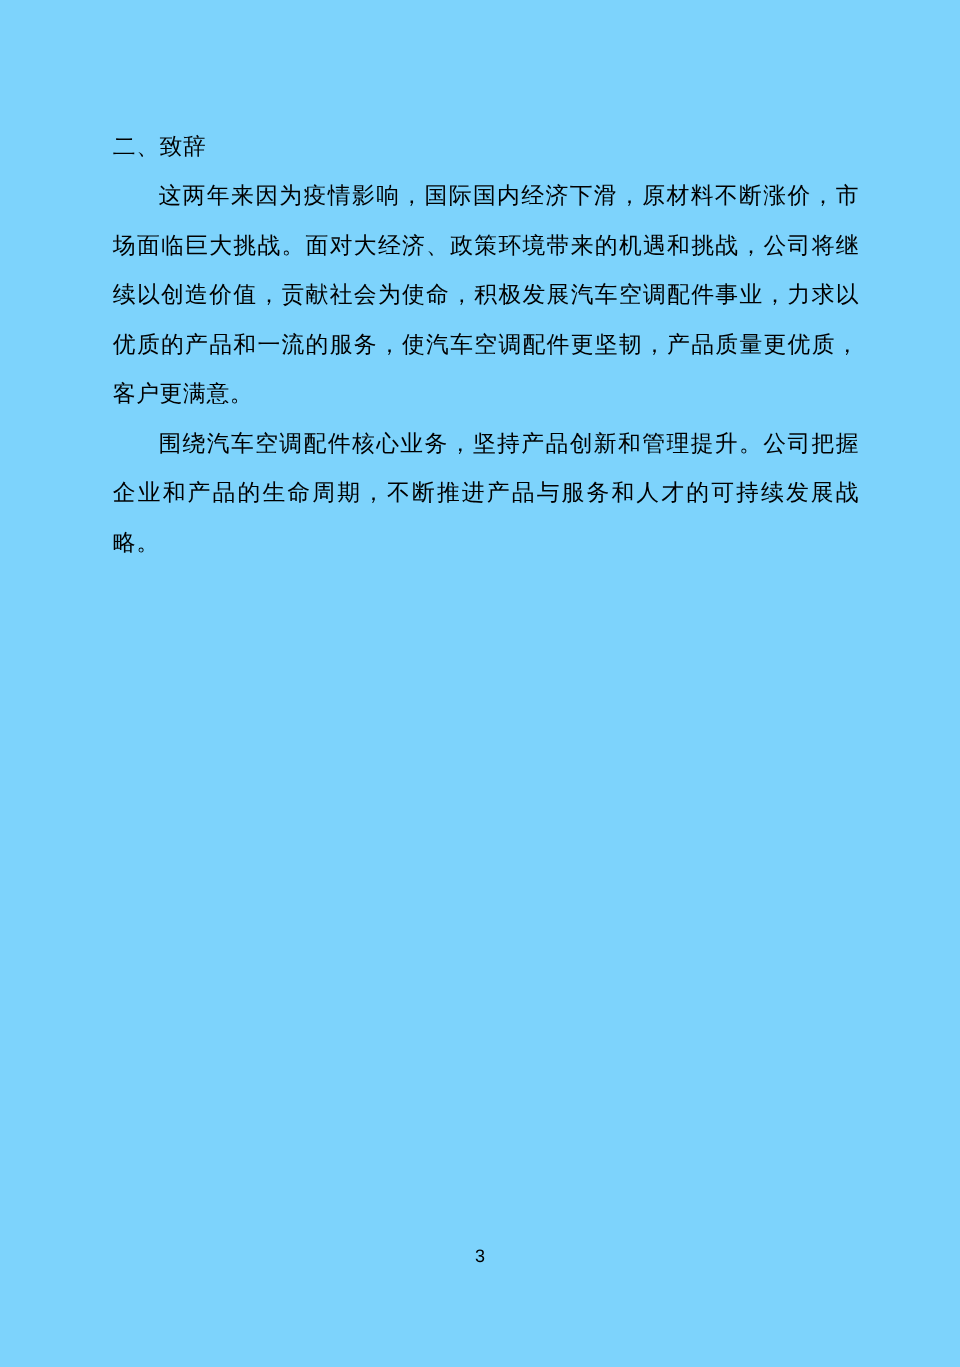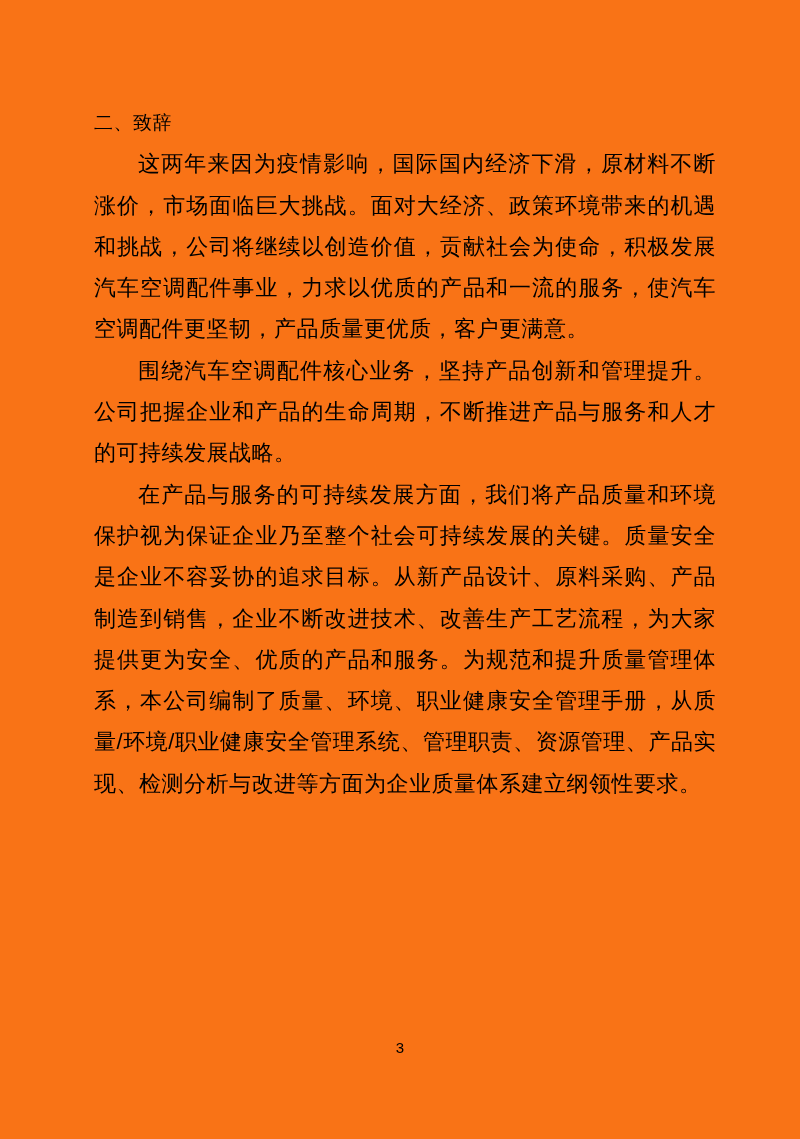--- a/index.html
+++ b/index.html
@@ -14,37 +14,37 @@
     color: #000000;
     position: relative;
     overflow: hidden;
   }
   .page {
     position: absolute;
     top: 0;
     left: 0;
     width: 800px;
     height: 1139px;
-    background: #f97316;
+    background: #7dd3fc;
   }
   .content {
     position: absolute;
     top: 102px;
     left: 94px;
     width: 622px;
   }
   .heading {
     font-size: 19px;
     font-weight: normal;
     line-height: 41.3px;
     margin: 0;
     letter-spacing: 0.5px;
   }
   .para {
-    font-size: 22px;
+    font-size: 19px;
     line-height: 41.3px;
     margin: 0;
     text-indent: 2em;
     text-align: justify;
     text-justify: inter-ideograph;
     letter-spacing: 0.5px;
   }
   .page-number {
     position: absolute;
     top: 1038px;
@@ -57,16 +57,15 @@
   }
 </style>
 </head>
 <body>
 
 <div class="page">
   <div class="content">
     <h2 class="heading">二、致辞</h2>
     <p class="para">这两年来因为疫情影响，国际国内经济下滑，原材料不断涨价，市场面临巨大挑战。面对大经济、政策环境带来的机遇和挑战，公司将继续以创造价值，贡献社会为使命，积极发展汽车空调配件事业，力求以优质的产品和一流的服务，使汽车空调配件更坚韧，产品质量更优质，客户更满意。</p>
     <p class="para">围绕汽车空调配件核心业务，坚持产品创新和管理提升。公司把握企业和产品的生命周期，不断推进产品与服务和人才的可持续发展战略。</p>
-    <p class="para">在产品与服务的可持续发展方面，我们将产品质量和环境保护视为保证企业乃至整个社会可持续发展的关键。质量安全是企业不容妥协的追求目标。从新产品设计、原料采购、产品制造到销售，企业不断改进技术、改善生产工艺流程，为大家提供更为安全、优质的产品和服务。为规范和提升质量管理体系，本公司编制了质量、环境、职业健康安全管理手册，从质量/环境/职业健康安全管理系统、管理职责、资源管理、产品实现、检测分析与改进等方面为企业质量体系建立纲领性要求。</p>
   </div>
   <div class="page-number">3</div>
 </div>
 
 </body></html>

